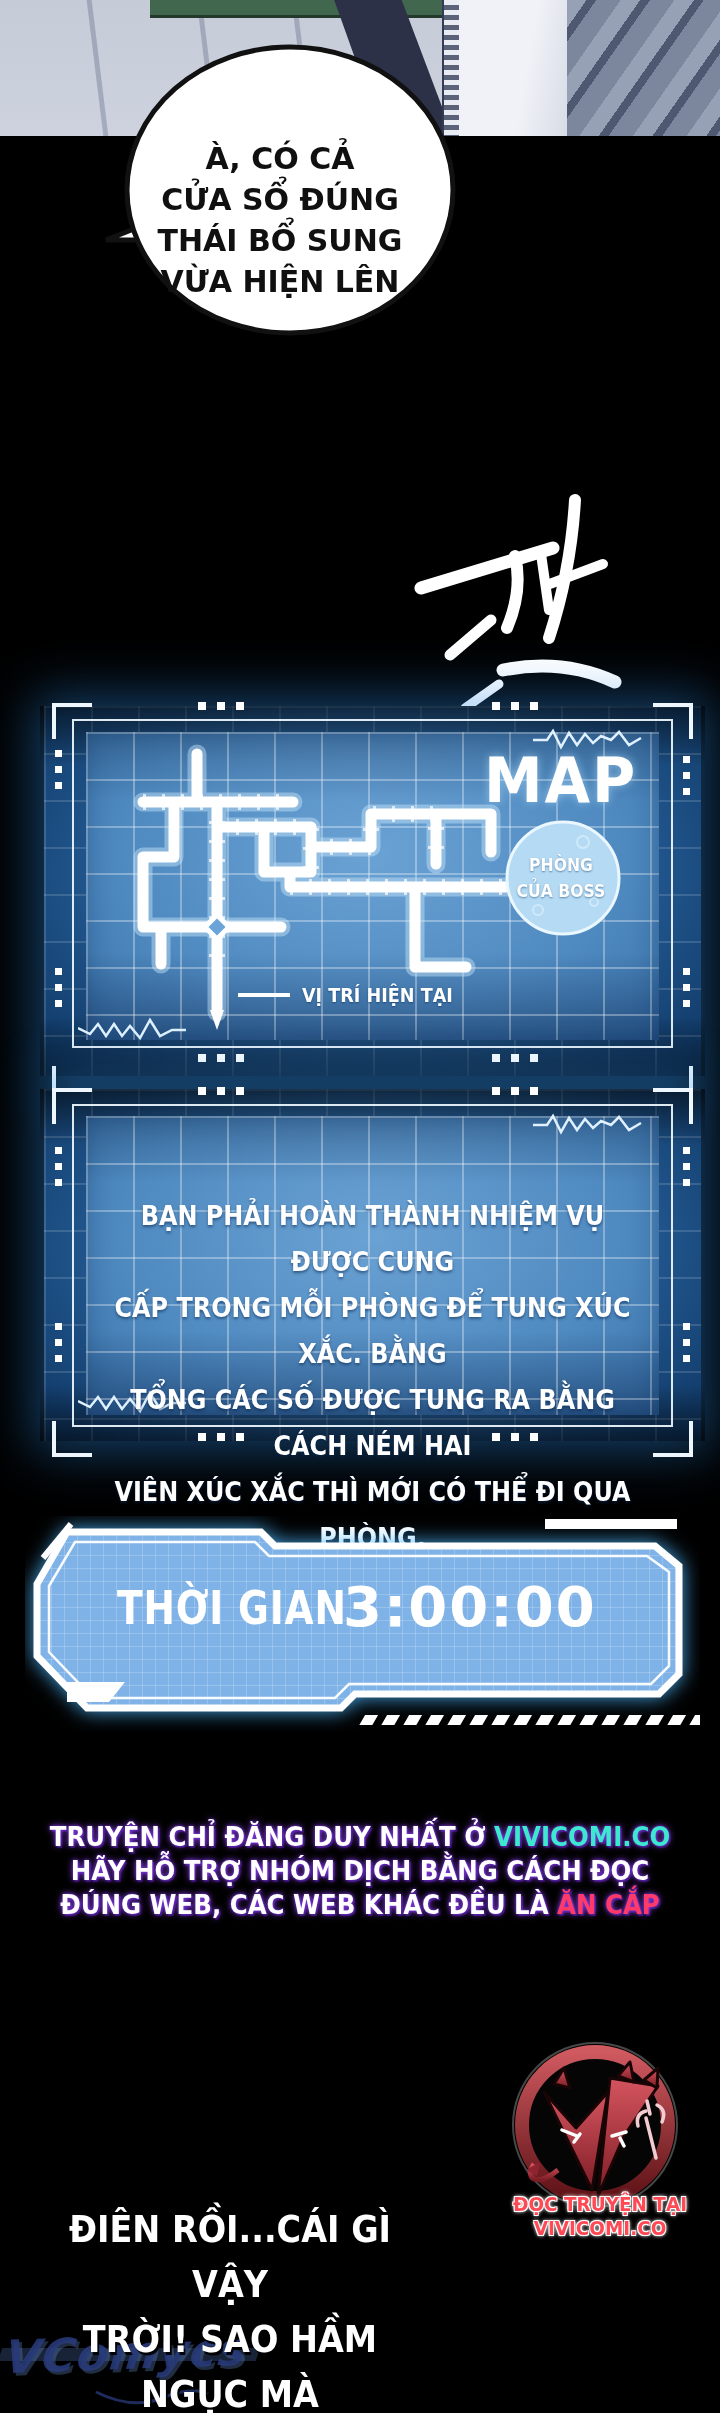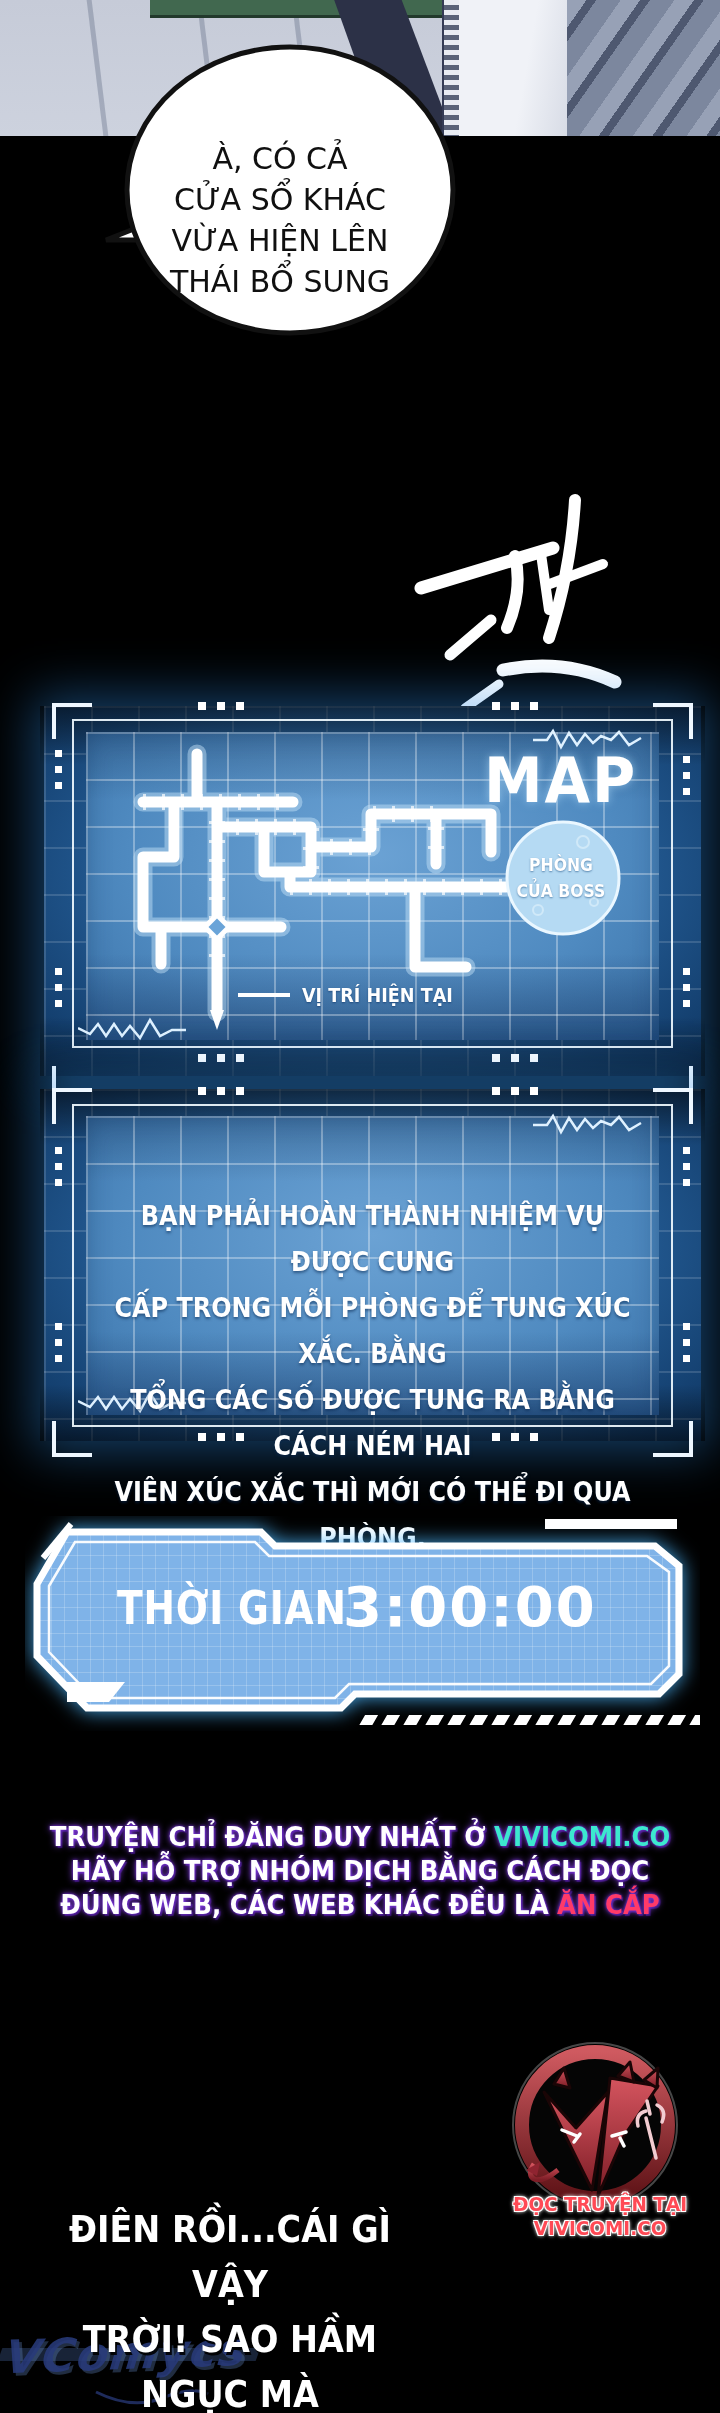--- a/index.html
+++ b/index.html
@@ -17,21 +17,21 @@
           background:repeating-linear-gradient(180deg,#e9ecf3 0 5px,#5a6278 5px 10px);
           border-left:2px solid #343b55;border-right:2px solid #343b55;}
   #jacket{position:absolute;left:459px;top:0;width:108px;height:136px;
           background:linear-gradient(100deg,#f0f2f7 60%,#d8dce6);}
   #steps{position:absolute;left:567px;top:0;width:153px;height:136px;
          background:repeating-linear-gradient(125deg,#97a1b6 0 16px,#4e5870 16px 24px,#7c879e 24px 44px);}
 
   
   #bubble{left:100px;top:40px;width:370px;height:305px;}
   #bubble-text{left:130px;top:138px;width:300px;text-align:center;color:#101010;
-               font-weight:400;font-size:30px;line-height:41px;letter-spacing:0;}
+               font-weight:700;font-size:30px;line-height:41px;letter-spacing:0;}
 
   
   #sfx{left:403px;top:470px;width:220px;height:250px;}
 
   
   .panel{position:absolute;left:40px;width:665px;}
   .panel-bg{position:absolute;left:4px;right:4px;
             background:
               repeating-linear-gradient(90deg,rgba(255,255,255,.14) 0 2px,transparent 2px 47px),
               repeating-linear-gradient(180deg,rgba(255,255,255,.14) 0 2px,transparent 2px 47px),
@@ -127,23 +127,23 @@
   <div id="jacket"></div>
   <div id="steps"></div>
 </div>
 
 <svg class="abs" id="bubble" viewBox="0 0 370 305">
   <polygon points="6,200 92,166 96,200" fill="#ffffff" stroke="#111" stroke-width="5"></polygon>
   <ellipse cx="190" cy="150" rx="163" ry="143" fill="#ffffff" stroke="#111" stroke-width="5"></ellipse>
 </svg>
 <div class="abs" id="bubble-text">
   <div>À, CÓ CẢ</div>
-  <div>CỬA SỔ KHÁC</div>
+  <div>CỬA SỔ ĐÚNG</div>
+  <div>THÁI BỔ SUNG</div>
   <div>VỪA HIỆN LÊN</div>
-  <div>THÁI BỔ SUNG</div>
 </div>
 
 <svg class="abs" id="sfx" viewBox="0 0 220 250">
   <g stroke="#fff" fill="none" stroke-linecap="round">
     <path d="M18,118 L150,78" stroke-width="13"></path>
     <path d="M112,86 Q120,120 104,158" stroke-width="12"></path>
     <path d="M138,84 L146,140" stroke-width="10"></path>
     <path d="M47,185 L88,150" stroke-width="11"></path>
     <path d="M172,30 Q168,100 146,168" stroke-width="12"></path>
     <path d="M144,115 L200,94" stroke-width="10"></path>

